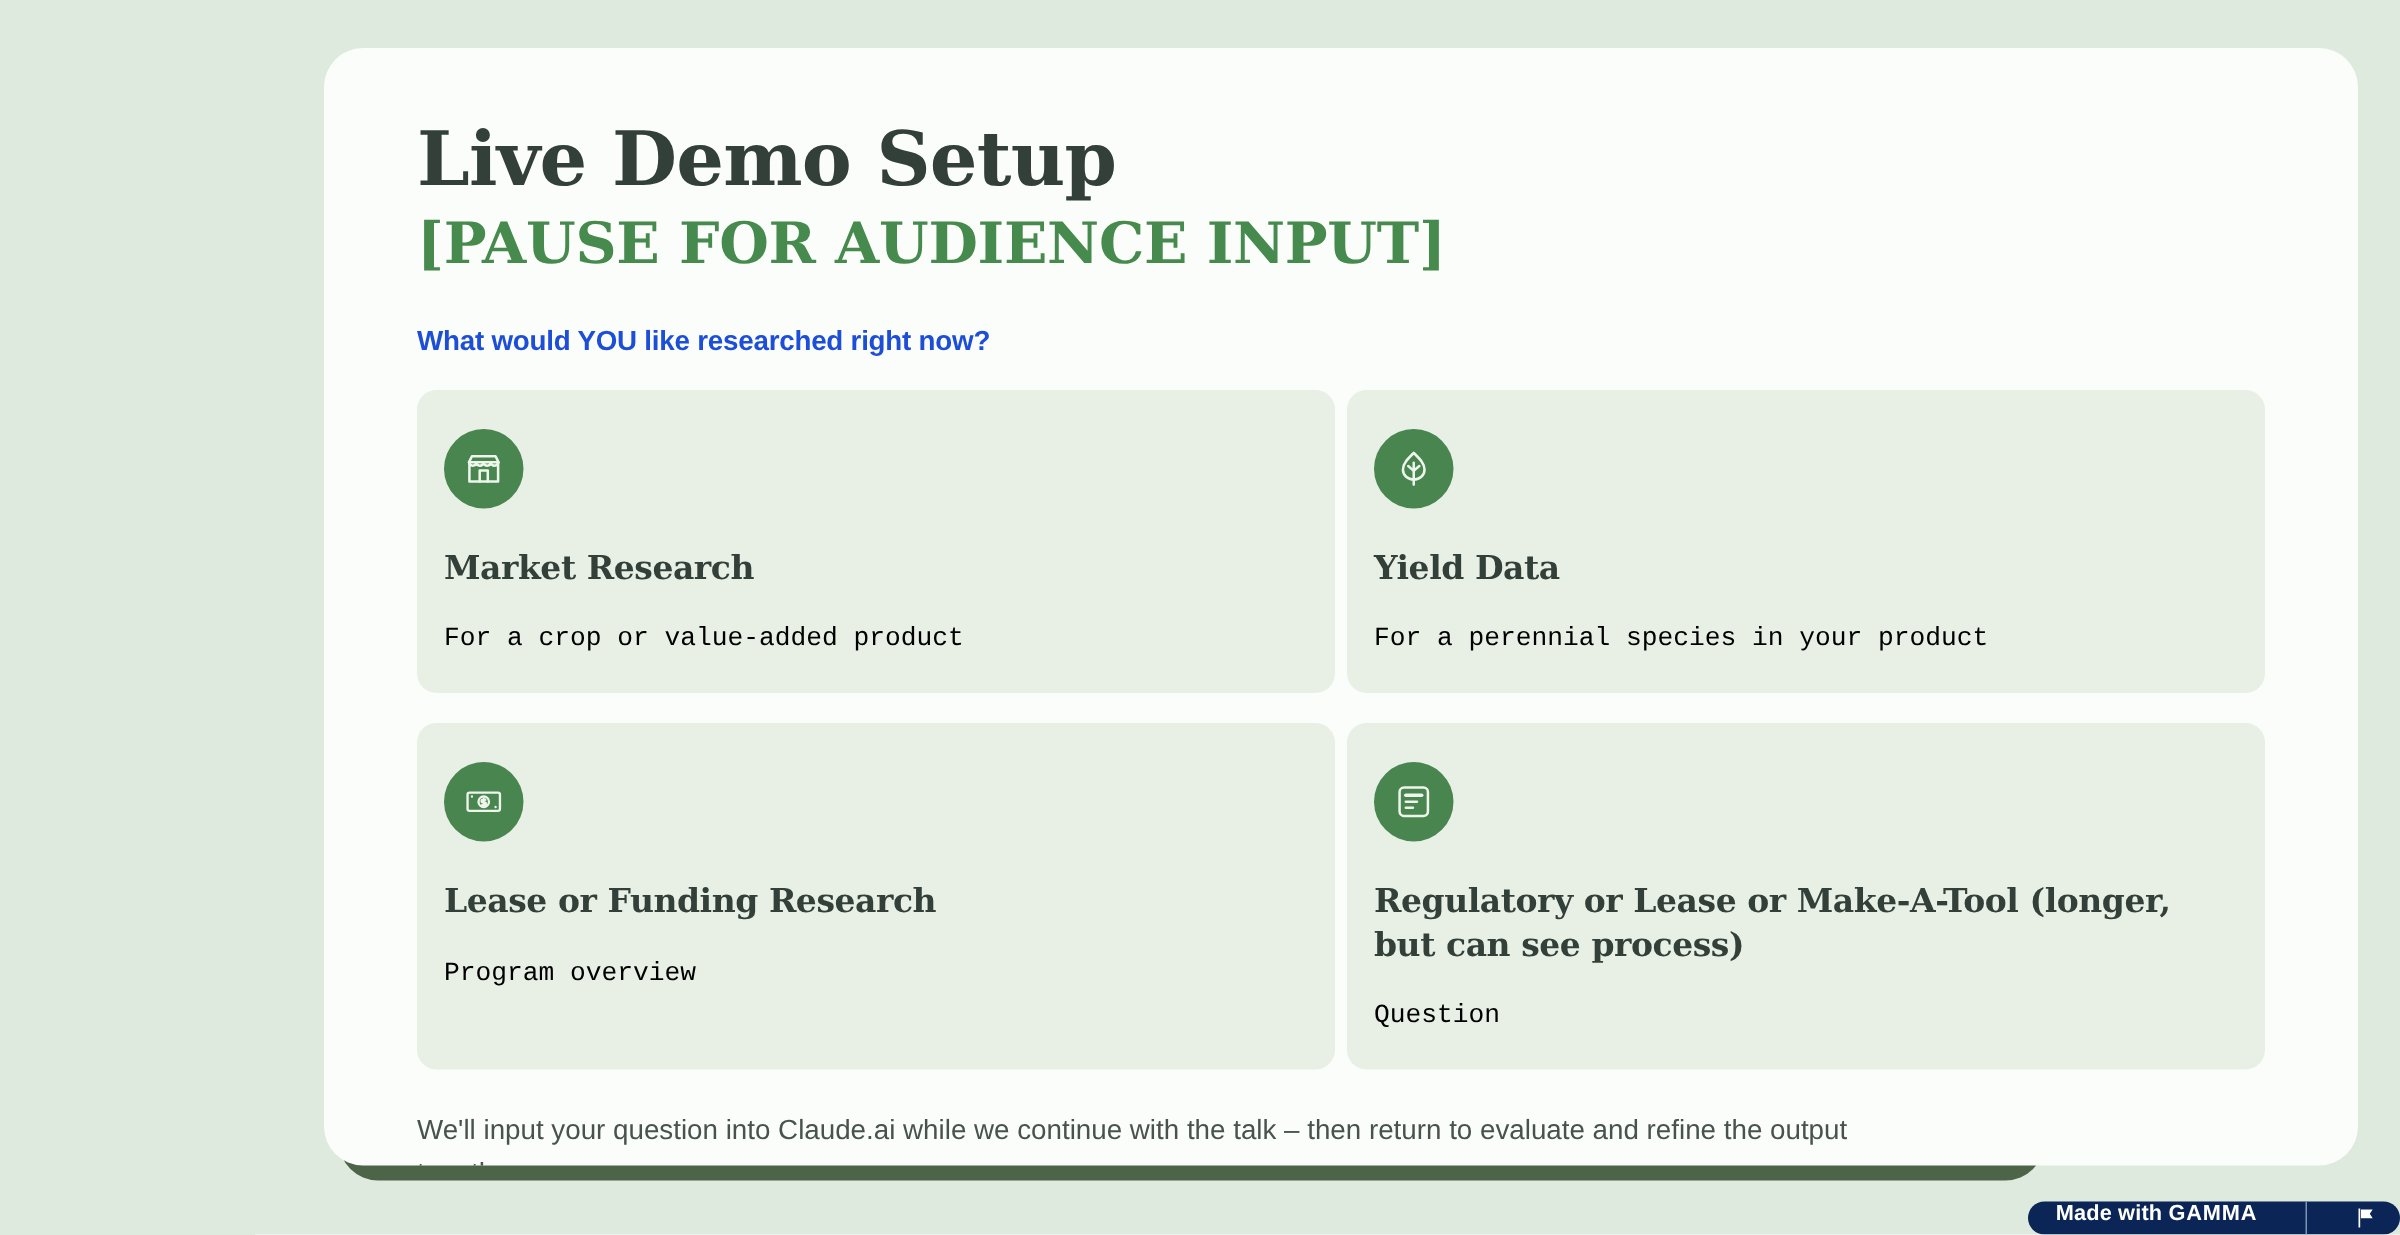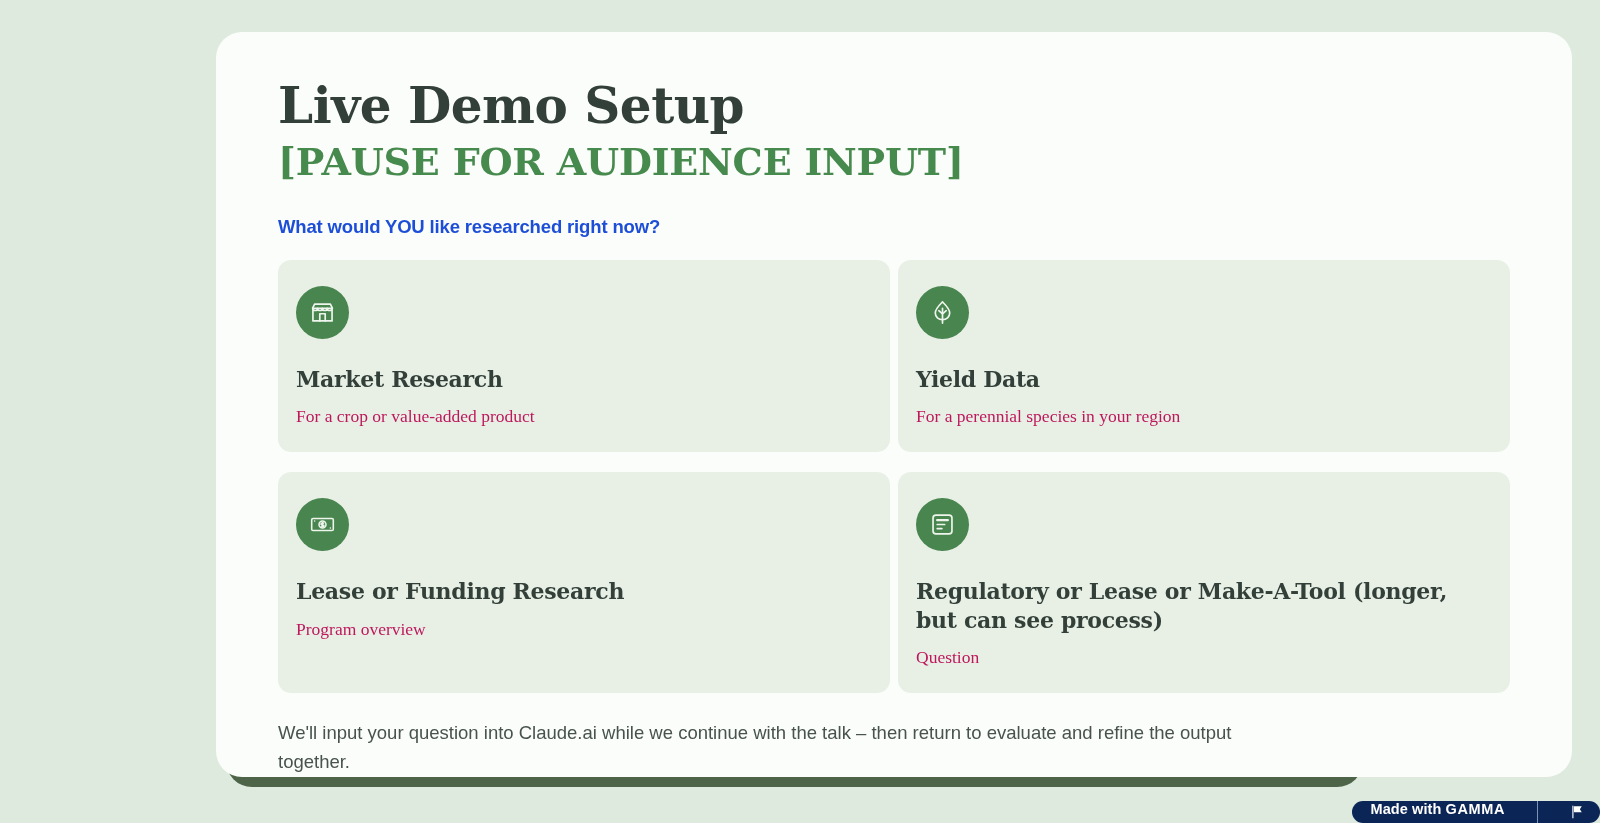--- a/index.html
+++ b/index.html
@@ -114,25 +114,25 @@
     font-family: "DejaVu Serif", "Liberation Serif", serif;
     font-weight: bold;
     font-size: 22px;
     line-height: 1.28;
     color: #33403a;
     letter-spacing: -0.3px;
     padding-right: 22px;
   }
 
   .card-desc {
-    font-family: Liberation Serif, serif;
+    font-family: Liberation Mono, monospace;
     font-size: 17.5px;
     line-height: 1.4;
-    color: #be185d;
-    margin-top: 11px;
+    color: #000000;
+    margin-top: 21px;
     padding-right: 22px;
   }
 
   
   .footnote {
     font-family: "Liberation Sans", sans-serif;
     font-size: 18.5px;
     line-height: 1.55;
     color: #48534d;
     margin-top: 26px;
@@ -209,21 +209,21 @@
 
         <div class="card">
           <div class="icon-circle">
             <svg width="27" height="27" viewBox="0 0 24 24" fill="none" stroke="#eef5ec" stroke-width="1.5" stroke-linecap="round" stroke-linejoin="round">
               <path d="M12 2.6C8.6 6 5.6 8.8 5.6 12.4c0 3.6 2.9 6 6.4 6s6.4-2.4 6.4-6c0-3.6-3-6.4-6.4-9.8z"></path>
               <path d="M12 8.4v13"></path>
               <path d="M12 13.2 8.7 10.4M12 13.2l3.3-2.8"></path>
             </svg>
           </div>
           <div class="card-title">Yield Data</div>
-          <div class="card-desc">For a perennial species in your region</div>
+          <div class="card-desc">For a perennial species in your product</div>
         </div>
 
         <div class="card tall">
           <div class="icon-circle">
             <svg width="27" height="27" viewBox="0 0 24 24" fill="none" stroke="#eef5ec" stroke-width="1.4" stroke-linecap="round" stroke-linejoin="round">
               <rect x="2.4" y="6.6" width="19.2" height="10.8" rx="1.2"></rect>
               <circle cx="12" cy="12" r="3.1"></circle>
               <path d="M12 10.3v3.4M12.9 10.8h-1.4a.8.8 0 0 0 0 1.6h1a.8.8 0 0 1 0 1.6h-1.5"></path>
               <path d="M5 8.9h.02M19 15.1h.02"></path>
             </svg>

